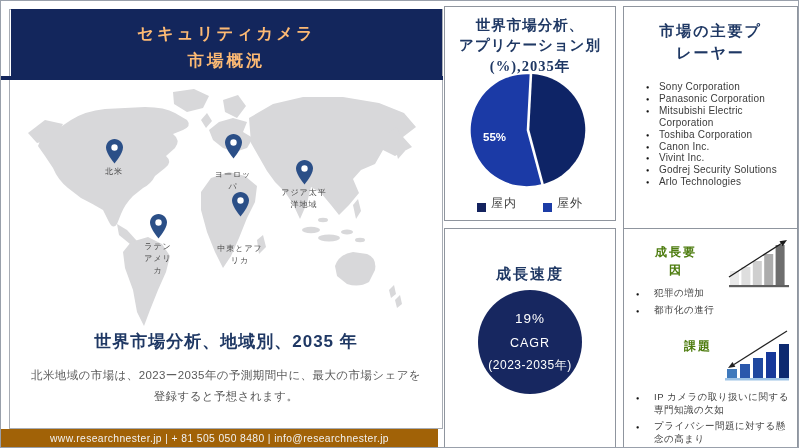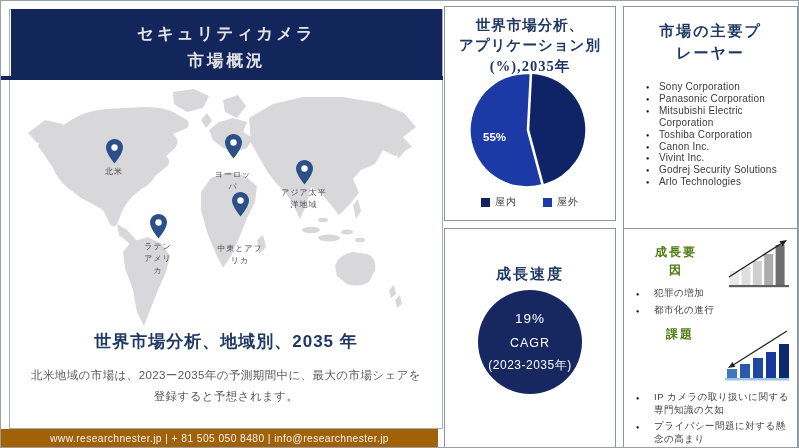--- a/index.html
+++ b/index.html
@@ -1,42 +1,42 @@
 <!DOCTYPE html>
 <html><head>
 <meta charset="utf-8">
 <style>
   html,body{margin:0;padding:0;background:#fff;}
   #stage{position:relative;width:799px;height:448px;background:#ffffff;overflow:hidden;
          font-family:"Liberation Sans","DejaVu Sans",sans-serif;border:1px solid #99a0ab;box-sizing:border-box;}
   .abs{position:absolute;}
   
   .left-card{left:8px;top:8px;width:434px;height:420px;border:1px solid #a8adb5;box-sizing:border-box;background:#fff;}
-  .header-box{left:10px;top:8px;width:431px;height:67px;background:#13265C;color:#e5e5e5;text-align:center;
+  .header-box{left:10px;top:8px;width:431px;height:67px;background:#13265C;color:#fdba74;text-align:center;
               padding-top:11px;box-sizing:border-box;}
   .header-box .t{font-size:16.5px;font-weight:700;letter-spacing:3px;line-height:1.62;}
   .header-rule{left:0;top:75px;width:442px;height:4px;background:#13265C;}
   .map-caption{left:8px;top:329px;width:434px;text-align:center;color:#1F3864;font-weight:700;font-size:17px;letter-spacing:1px;}
   .map-desc{left:27px;top:364px;width:396px;text-align:center;color:#595959;font-size:11.5px;line-height:1.8;letter-spacing:0.4px;}
   .footer-bar{left:0;top:428px;width:437px;height:38px;background:#a16207;color:#f2f2f2;font-size:10.3px;
               line-height:20px;text-align:center;letter-spacing:0.4px;}
   
   .pin-group{position:absolute;width:70px;display:flex;flex-direction:column;align-items:center;}
   .pin-label{margin-top:2px;font-size:8px;color:#4a4a4a;letter-spacing:1px;line-height:1.5;text-align:center;}
   
   .card{position:absolute;background:#fff;border:1px solid #8F959E;box-sizing:border-box;}
   .card-a{left:443px;top:5px;width:172px;height:215px;}
   .card-b{left:622px;top:5px;width:175px;height:232px;}
   .card-c{left:443px;top:227px;width:172px;height:220px;}
   .card-d{left:622px;top:227px;width:175px;height:220px;}
   .panel-title{color:#1F3864;font-weight:700;text-align:center;}
   .card-a .panel-title{margin-top:8px;font-size:14.5px;line-height:1.4;letter-spacing:1px;font-family:Liberation Serif, serif;}
   .card-b .panel-title{margin-top:13px;font-size:15px;line-height:1.45;letter-spacing:2px;}
   .legend-row{position:absolute;left:0;top:188px;width:100%;display:flex;justify-content:center;gap:26px;}
-  .legend-item{display:flex;align-items:center;gap:5px;font-size:10px;color:#404040;letter-spacing:1px;}
+  .legend-item{display:flex;align-items:flex-end;gap:5px;font-size:12px;color:#404040;letter-spacing:1px;}
   .swatch{width:9px;height:9px;display:inline-block;}
   .sw-indoor{background:#14235F;}
   .sw-outdoor{background:#1C3CA6;}
   .players-list{position:absolute;left:22px;top:74px;right:4px;margin:0;padding:0;list-style:none;}
   .players-list li{position:relative;padding-left:13px;font-size:10px;color:#3a3a3a;line-height:11.9px;letter-spacing:0.2px;}
   .players-list li::before{content:"●";position:absolute;left:0;top:1px;font-size:5.5px;color:#111;}
   .card-c .panel-title{margin-top:36px;font-size:15px;letter-spacing:2px;font-family:Liberation Mono, monospace;}
   .growth-circle{position:absolute;left:33px;top:61px;width:104px;height:104px;border-radius:50%;background:#172760;
                  color:#fff;text-align:center;box-sizing:border-box;padding-top:21px;}
   .growth-circle .v{font-size:13.5px;letter-spacing:1px;}
@@ -212,21 +212,21 @@
       <rect x="24.8" y="24" width="9" height="24" fill="#CFCFCF"></rect>
       <rect x="36.2" y="17" width="9" height="31" fill="#ACACAC"></rect>
       <rect x="47.6" y="8" width="9" height="40" fill="#6E6E6E"></rect>
       <line x1="1" y1="40" x2="53" y2="6.7" stroke="#1a1a1a" stroke-width="1.3"></line>
       <polygon points="59,3 54.6,9.3 51.5,4.2" fill="#1a1a1a"></polygon>
     </svg>
     <ul class="mini-list" style="left:10px;top:58px;width:150px;">
       <li>犯罪の増加</li>
       <li>都市化の進行</li>
     </ul>
-    <div class="d-title" style="left:24px;top:96px;width:64px;">課題</div>
+    <div class="d-title" style="left:24px;top:108px;width:64px;text-align:right;">課題</div>
     <svg style="position:absolute;left:101px;top:100px;" width="66" height="58" viewBox="0 0 66 58">
       <rect x="0" y="49" width="64" height="2.5" fill="#9DC3E6"></rect>
       <rect x="2" y="40" width="10" height="9" fill="#3F79BC"></rect>
       <rect x="15" y="35" width="10" height="14" fill="#2B58AC"></rect>
       <rect x="28" y="29" width="10" height="20" fill="#1F489F"></rect>
       <rect x="41" y="23" width="10" height="26" fill="#16389A"></rect>
       <rect x="54" y="15" width="10" height="34" fill="#0D2A70"></rect>
       <line x1="62" y1="2" x2="9" y2="35.5" stroke="#222222" stroke-width="1.2"></line>
       <polygon points="3,39 10.4,37.7 7.5,32.9" fill="#222222"></polygon>
     </svg>

